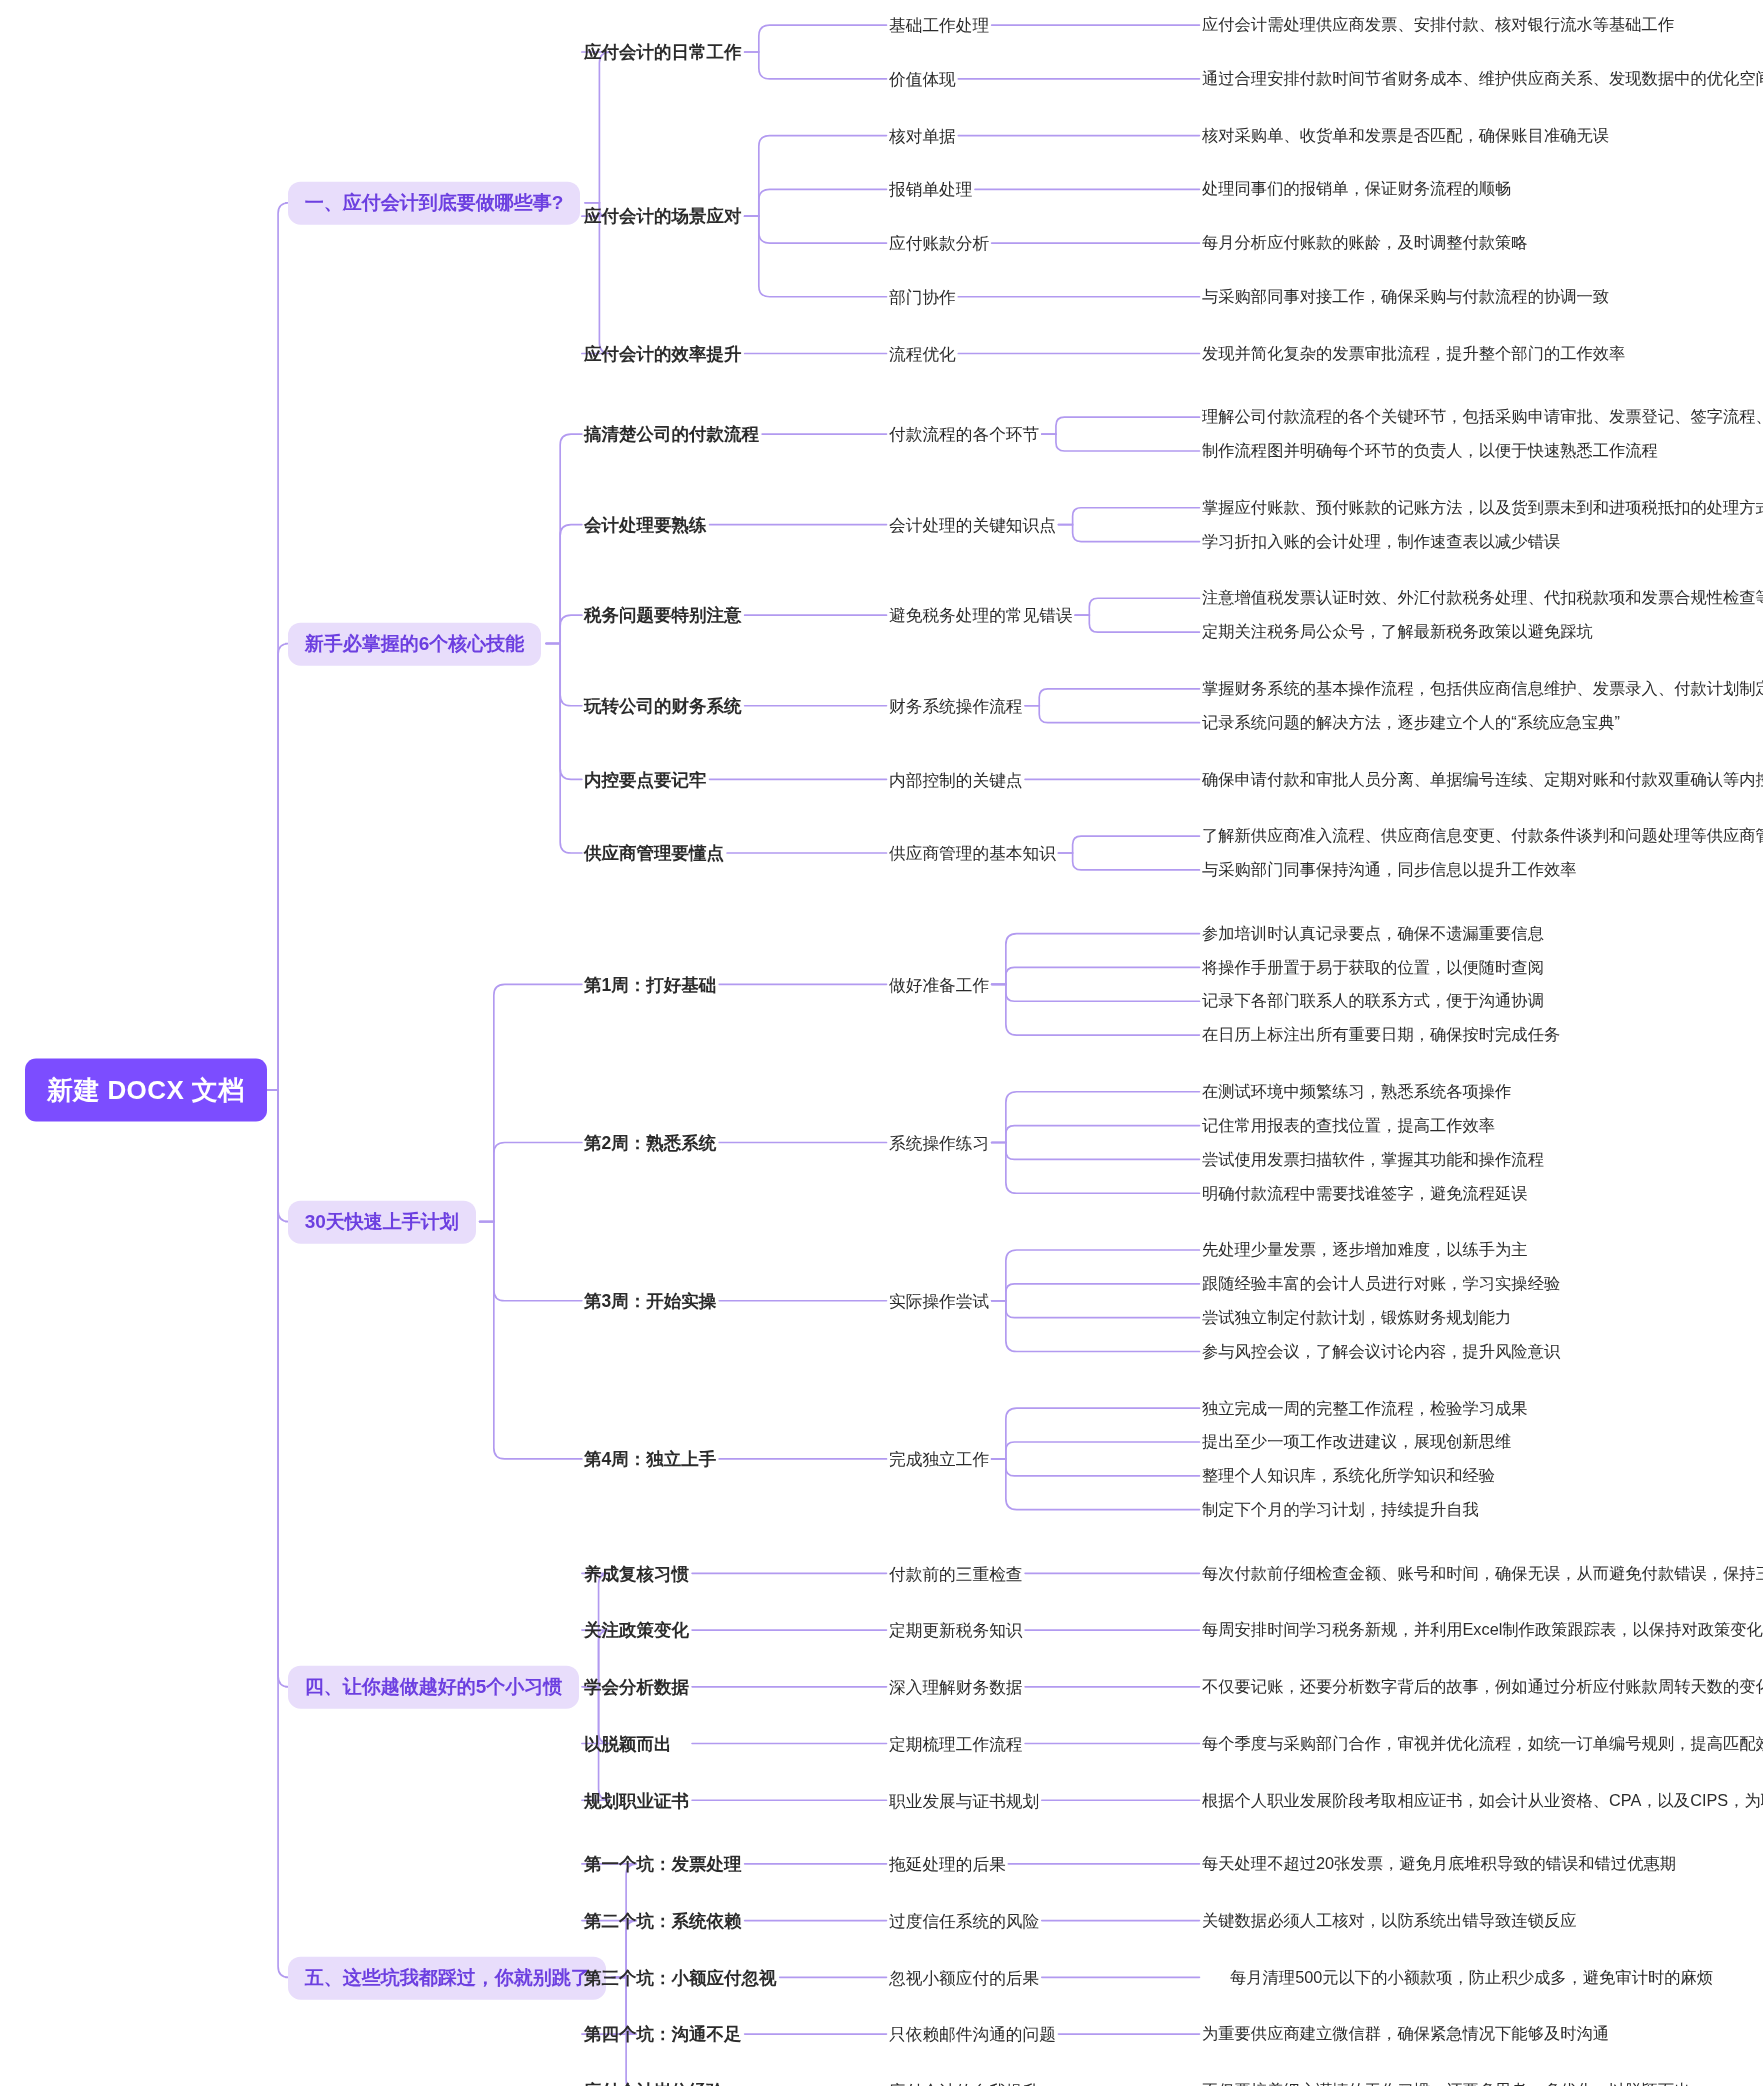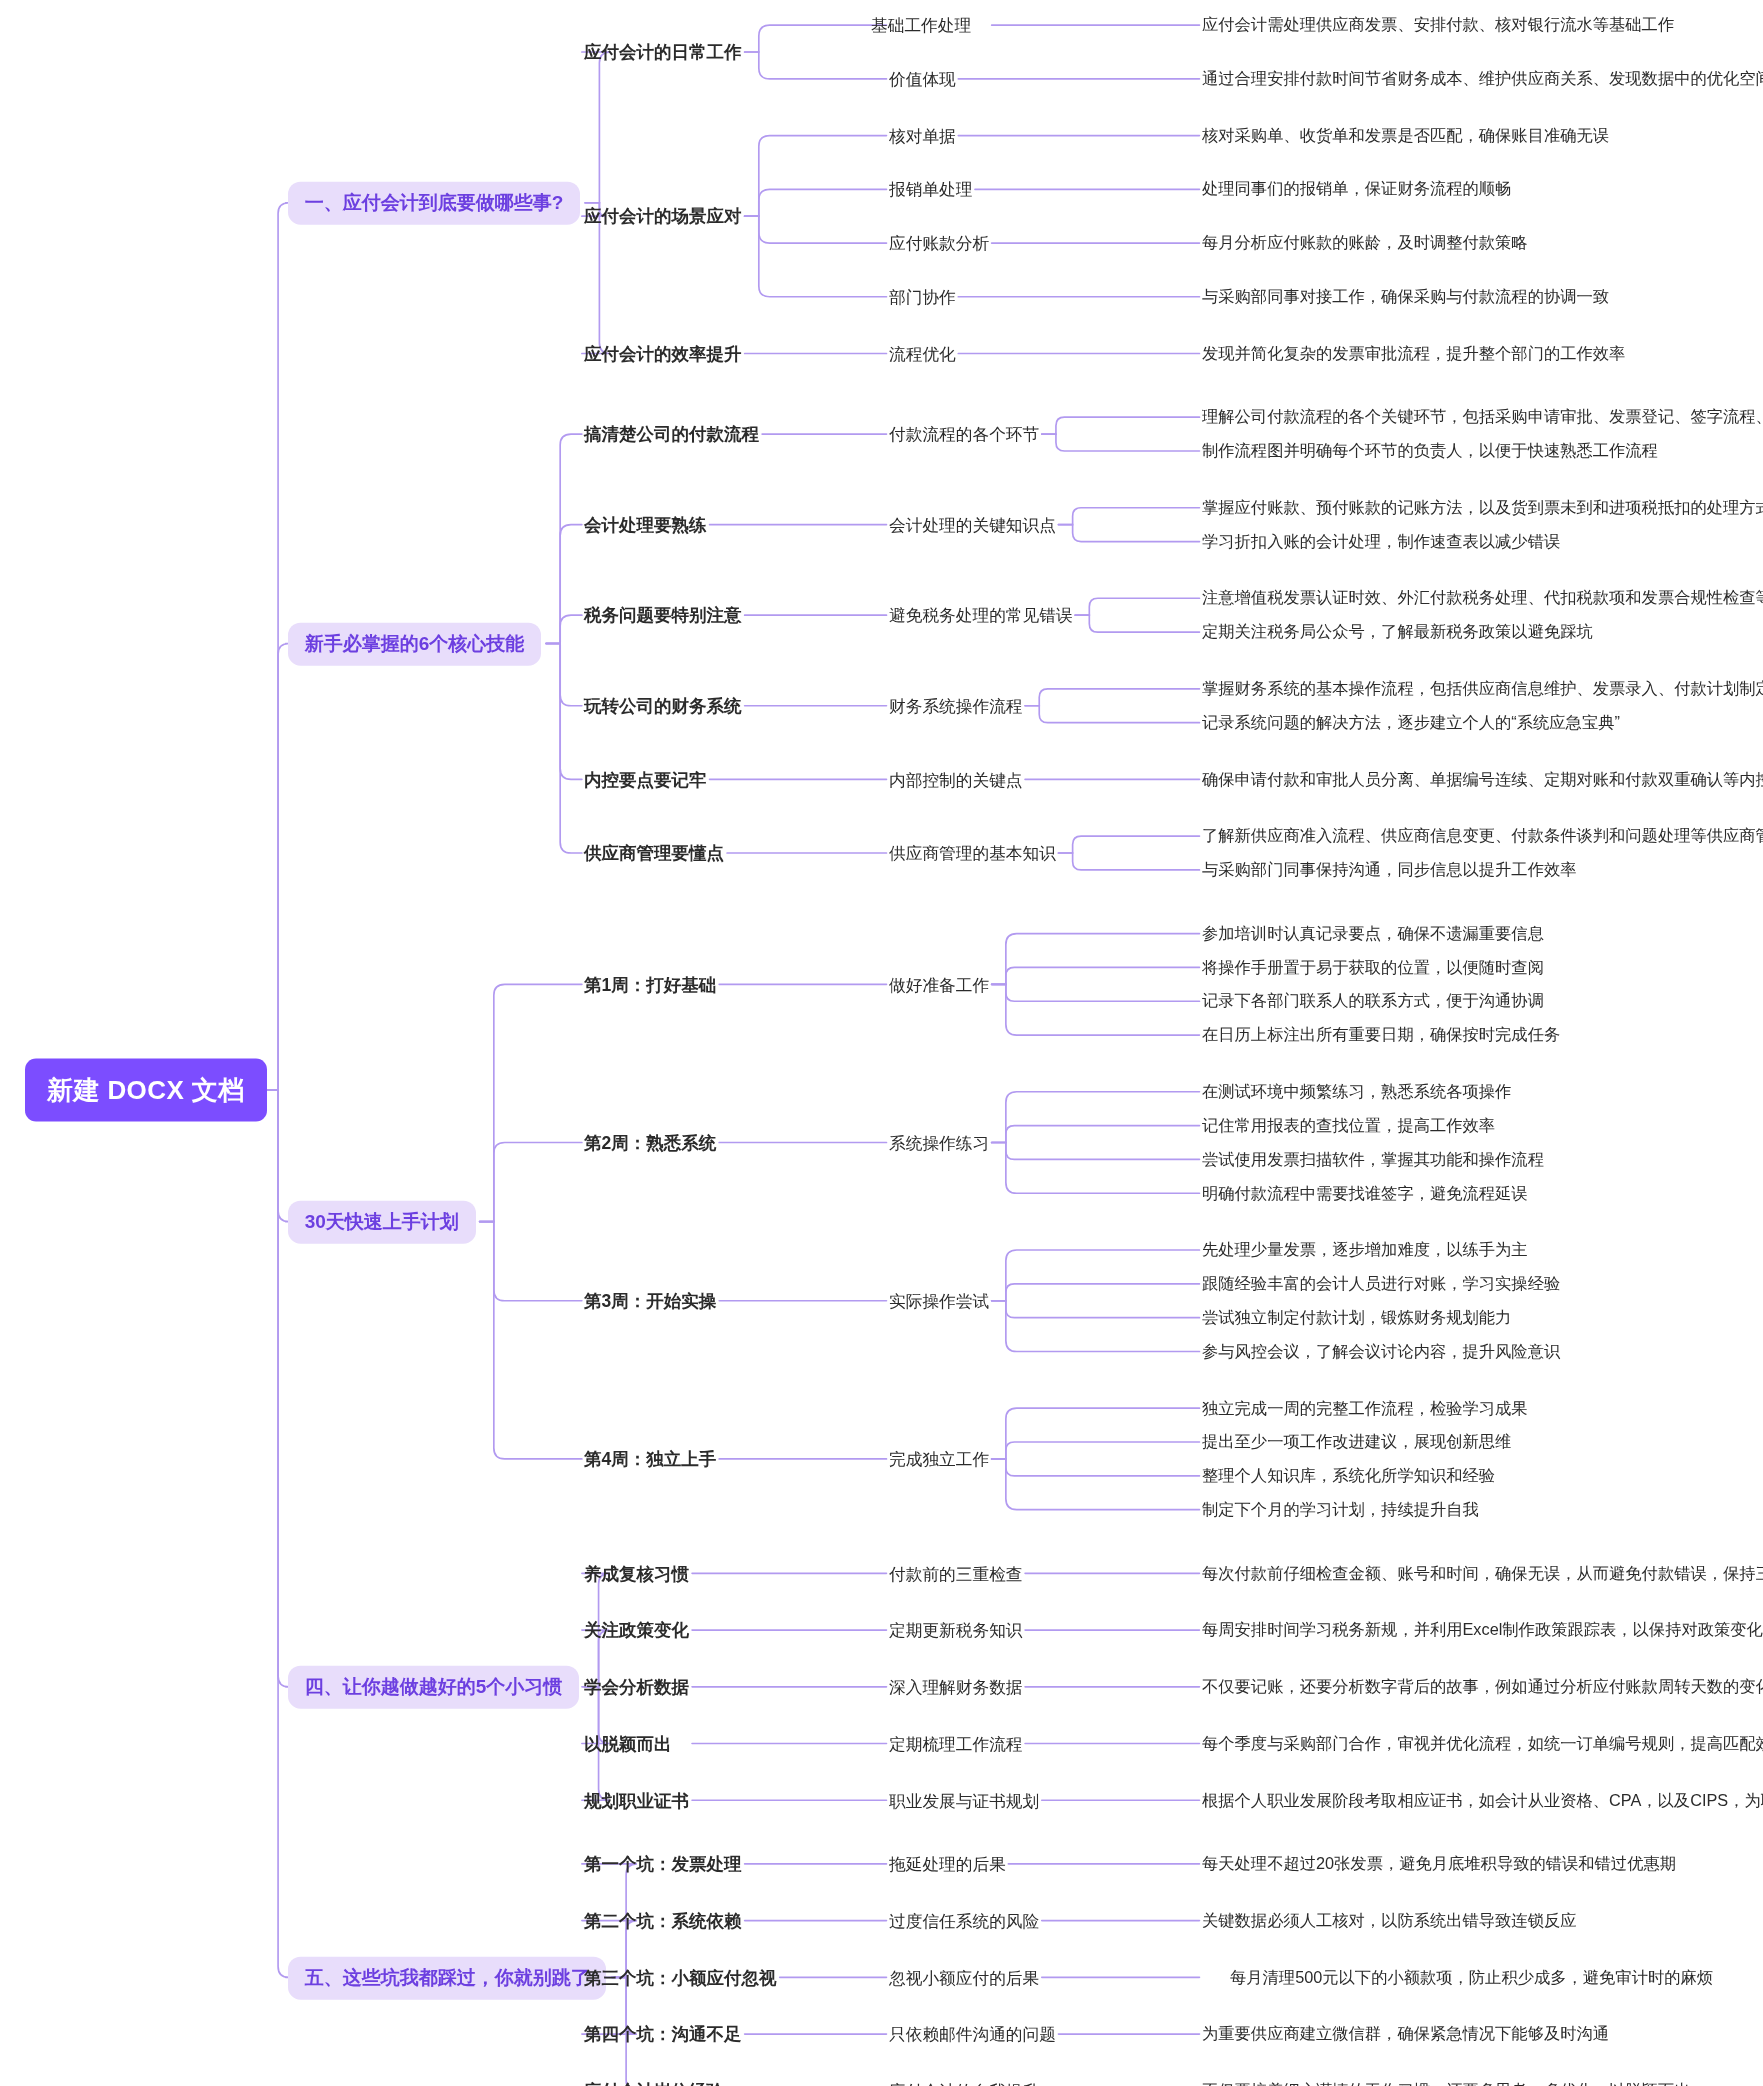--- a/index.html
+++ b/index.html
@@ -154,21 +154,21 @@
       <path d="M1466,4738.381753554502 L1500,4738.381753554502 L1500,4848.29028436019 Q1500,4874.29028436019 1526,4874.29028436019 L1394,4874.29028436019" fill="none" stroke="#b29af0" stroke-width="4" stroke-linecap="round"></path>
       <path d="M2496,5010.198815165877 L2874,5010.198815165877" fill="none" stroke="#b29af0" stroke-width="4" stroke-linecap="round"></path>
       <path d="M1742,5010.198815165877 L2124,5010.198815165877" fill="none" stroke="#b29af0" stroke-width="4" stroke-linecap="round"></path>
       <path d="M1466,4738.381753554502 L1500,4738.381753554502 L1500,4984.198815165877 Q1500,5010.198815165877 1526,5010.198815165877 L1394,5010.198815165877" fill="none" stroke="#b29af0" stroke-width="4" stroke-linecap="round"></path>
       <path d="M632,2612.1285545023698 L666,2612.1285545023698 L666,4712.381753554502 Q666,4738.381753554502 692,4738.381753554502 L684,4738.381753554502" fill="none" stroke="#b29af0" stroke-width="4" stroke-linecap="round"></path>
     </svg>
   <div id="nodes">
       <div class="node root" style="left: 25px; top: 1090px;">新建 DOCX 文档</div>
       <div class="node lv1" style="left: 288px; top: 203px;">一、应付会计到底要做哪些事?</div>
       <div class="node lv2" style="left: 584px; top: 52px;">应付会计的日常工作</div>
-      <div class="node lv3" style="left: 871px; top: 25px;">基础工作处理</div>
+      <div class="node lv3" style="left: 889px; top: 25px;">基础工作处理</div>
       <div class="node lv4" style="left: 1202px; top: 25px;">应付会计需处理供应商发票、安排付款、核对银行流水等基础工作</div>
       <div class="node lv3" style="left: 889px; top: 79px;">价值体现</div>
       <div class="node lv4" style="left: 1202px; top: 79px;">通过合理安排付款时间节省财务成本、维护供应商关系、发现数据中的优化空间</div>
       <div class="node lv2" style="left: 584px; top: 216px;">应付会计的场景应对</div>
       <div class="node lv3" style="left: 889px; top: 136px;">核对单据</div>
       <div class="node lv4" style="left: 1202px; top: 136px;">核对采购单、收货单和发票是否匹配，确保账目准确无误</div>
       <div class="node lv3" style="left: 889px; top: 189px;">报销单处理</div>
       <div class="node lv4" style="left: 1202px; top: 189px;">处理同事们的报销单，保证财务流程的顺畅</div>
       <div class="node lv3" style="left: 889px; top: 243px;">应付账款分析</div>
       <div class="node lv4" style="left: 1202px; top: 243px;">每月分析应付账款的账龄，及时调整付款策略</div>

